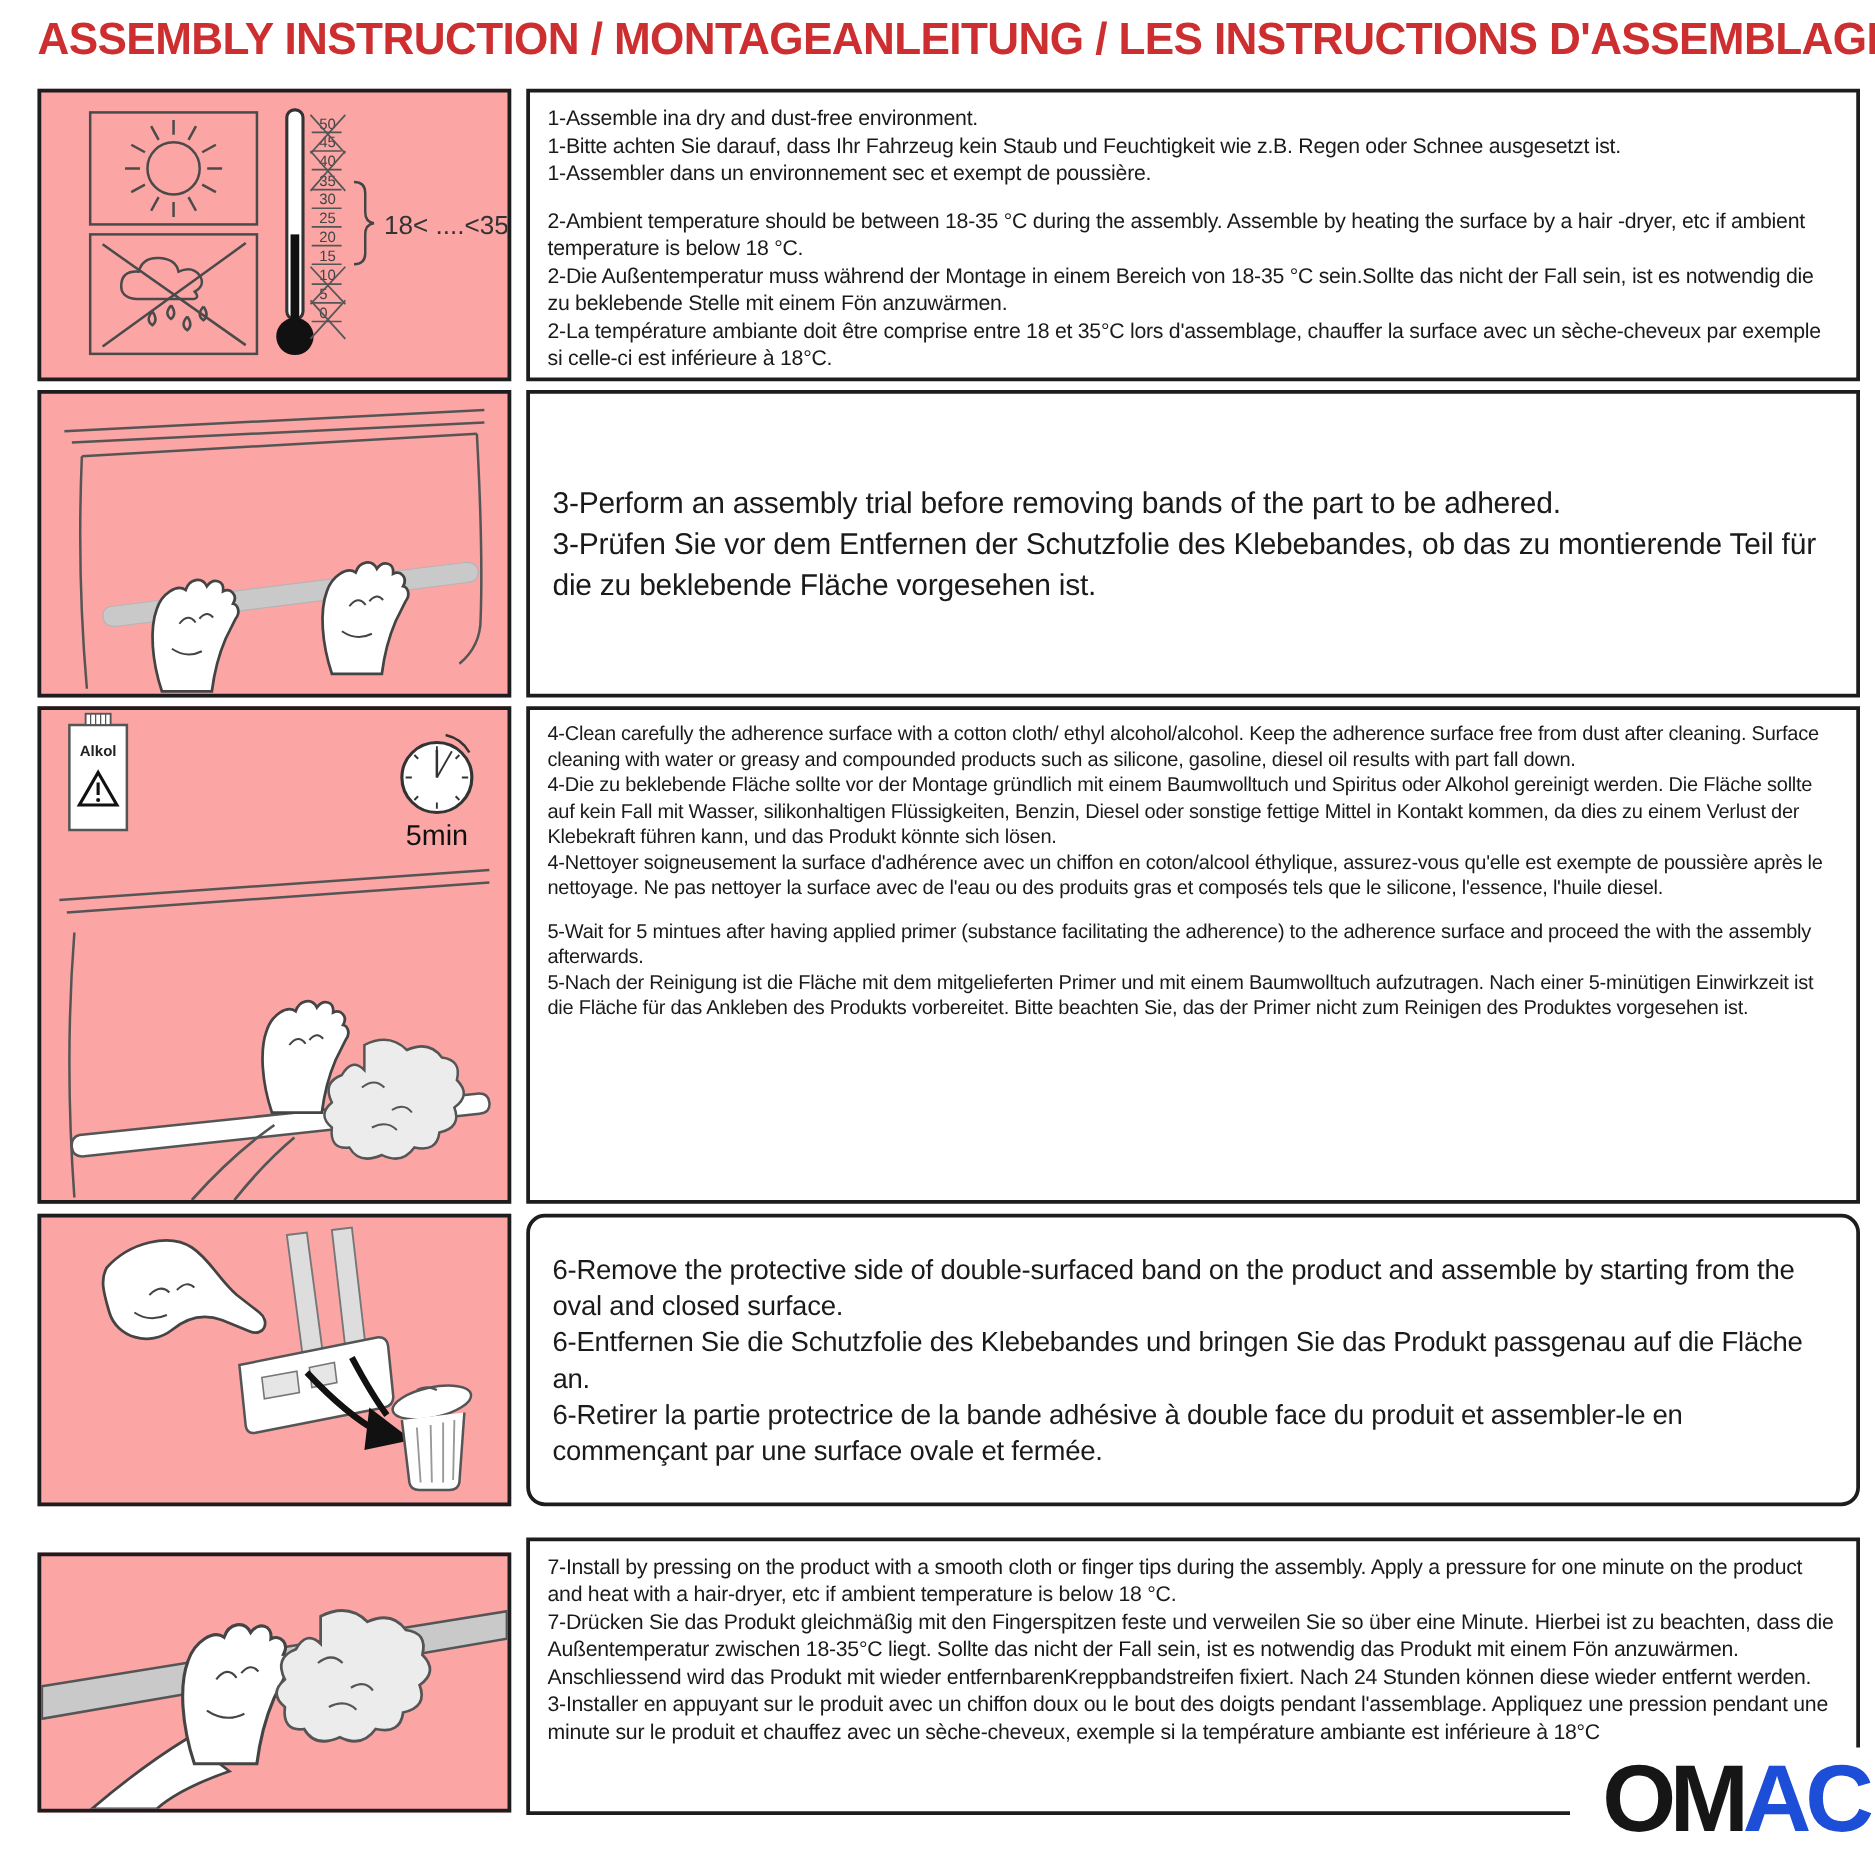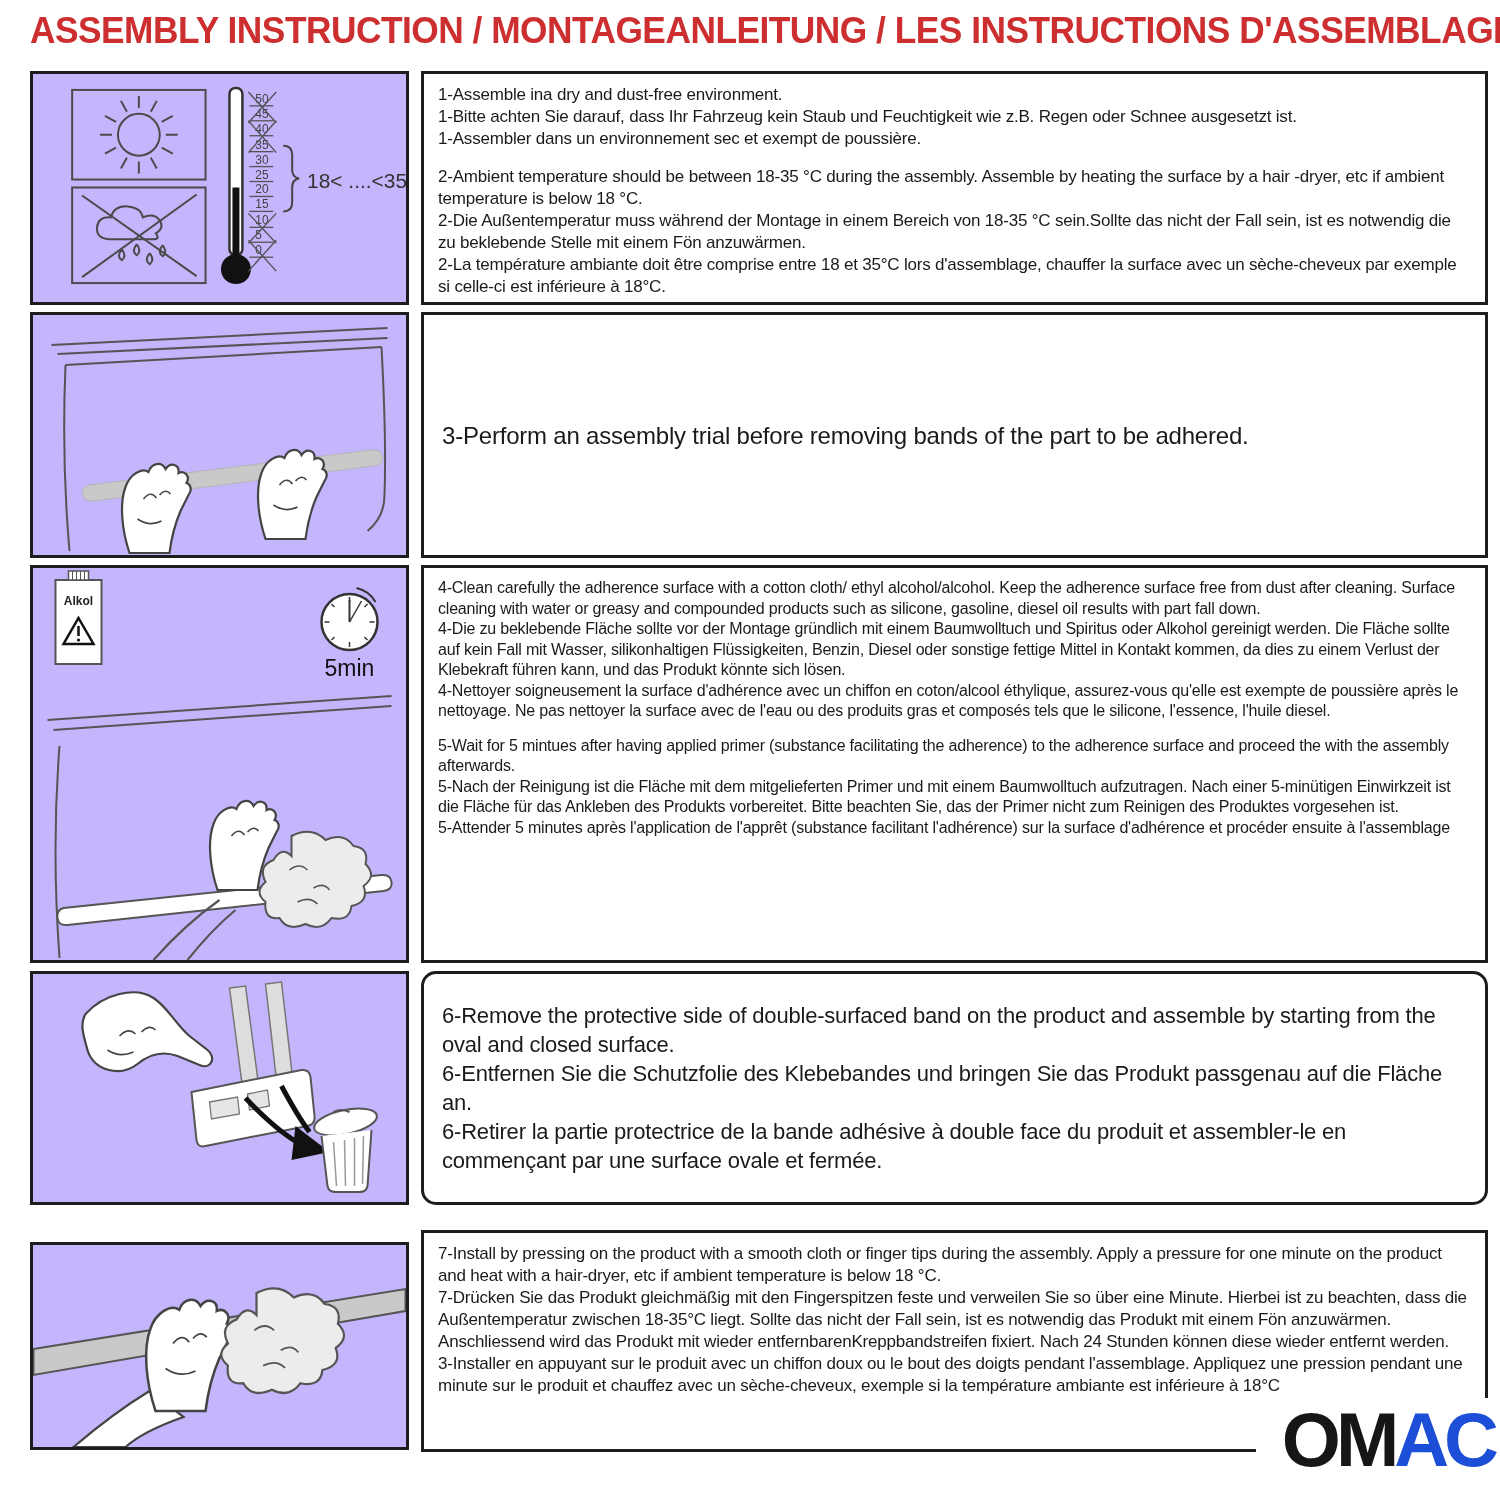--- a/index.html
+++ b/index.html
@@ -3,21 +3,21 @@
 <meta charset="utf-8">
 <style>
   html,body{margin:0;padding:0;background:#fff;}
   body{width:1500px;height:1500px;position:relative;overflow:hidden;
        font-family:"Liberation Sans","DejaVu Sans",sans-serif;color:#1a1a1a;}
   .page{position:absolute;inset:0;}
   .title{position:absolute;left:30px;top:10px;font-size:36px;font-weight:700;
          color:#cd2f31;letter-spacing:-0.5px;white-space:nowrap;
          transform:scaleX(.98);transform-origin:left;}
   .row{position:absolute;left:30px;width:1458px;display:flex;gap:12px;box-sizing:border-box;}
-  .illo{width:379px;flex:none;border:3px solid #1d1d1f;box-sizing:border-box;background:#c4b5fd;}
+  .illo{width:379px;flex:none;border:3px solid #1d1d1f;box-sizing:border-box;background:#fca5a5;}
   .illo svg{display:block;width:100%;height:100%;}
   .txt{flex:1;border:3px solid #1d1d1f;box-sizing:border-box;background:#fff;
        padding:10px 14px;display:flex;flex-direction:column;}
   .txt p{margin:0;letter-spacing:-0.2px;}
   .b{font-weight:400;}
   .sp{flex:none;}
   .r1{top:71px;height:234px;}   .r1 .txt{font-size:17px;line-height:22px;} .r1 .sp{height:16px;}
   .r2{top:312px;height:246px;}  .r2 .txt{font-size:24px;line-height:33px;justify-content:center;padding:14px 18px;}
   .r3{top:565px;height:398px;}  .r3 .txt{font-size:16px;line-height:20.5px;} .r3 .sp{height:14px;}
   .r4{top:971px;height:234px;}  .r4 .txt{font-size:22px;line-height:29px;justify-content:center;padding:10px 18px;border-radius:15px;}
@@ -138,20 +138,21 @@
           <path d="M22,42 q7,-9 13,-1 M38,38 q6,-7 11,-1 M16,62 q12,8 24,2" fill="none" stroke="#444" stroke-width="1.6"></path>
         </g>
         <g transform="translate(224,128)">
           <path d="M8,96 C0,72 -2,46 4,30 C8,18 20,10 27,15 C30,6 40,4 44,12 C49,5 58,7 57,16 C63,13 69,19 65,26 C69,27 71,33 67,38 L59,54 C53,68 50,80 48,96 Z" fill="#fff" stroke="#444" stroke-width="2.2"></path>
           <path d="M22,42 q7,-9 13,-1 M38,38 q6,-7 11,-1 M16,62 q12,8 24,2" fill="none" stroke="#444" stroke-width="1.6"></path>
         </g>
       </svg>
     </div>
     <div class="txt">
       <p class="b">3-Perform an assembly trial before removing bands of the part to be adhered.</p>
+      <p>3-Prüfen Sie vor dem Entfernen der Schutzfolie des Klebebandes, ob das zu montierende Teil für die zu beklebende Fläche vorgesehen ist.</p>
     </div>
   </div>
 
   <div class="row r3">
     <div class="illo">
       <svg viewBox="0 0 372 392">
         <g>
           <rect x="22" y="12" width="46" height="84" fill="#fff" stroke="#555" stroke-width="2"></rect>
           <rect x="35" y="3" width="20" height="9" fill="#fff" stroke="#555" stroke-width="1.5"></rect>
           <path d="M39,3 V12 M43,3 V12 M47,3 V12 M51,3 V12" stroke="#555" stroke-width="1"></path>
@@ -196,21 +197,20 @@
         </g>
       </svg>
     </div>
     <div class="txt">
       <p class="b">4-Clean carefully the adherence surface with a cotton cloth/ ethyl alcohol/alcohol. Keep the adherence surface free from dust after cleaning. Surface cleaning with water or greasy and compounded products such as silicone, gasoline, diesel oil results with part fall down.</p>
       <p>4-Die zu beklebende Fläche sollte vor der Montage gründlich mit einem Baumwolltuch und Spiritus oder Alkohol gereinigt werden. Die Fläche sollte auf kein Fall mit Wasser, silikonhaltigen Flüssigkeiten, Benzin, Diesel oder sonstige fettige Mittel in Kontakt kommen, da dies zu einem Verlust der Klebekraft führen kann, und das Produkt könnte sich lösen.</p>
       <p>4-Nettoyer soigneusement la surface d'adhérence avec un chiffon en coton/alcool éthylique, assurez-vous qu'elle est exempte de poussière après le nettoyage. Ne pas nettoyer la surface avec de l'eau ou des produits gras et composés tels que le silicone, l'essence, l'huile diesel.</p>
       <div class="sp"></div>
       <p class="b">5-Wait for 5 mintues after having applied primer (substance facilitating the adherence) to the adherence surface and proceed the with the assembly afterwards.</p>
       <p>5-Nach der Reinigung ist die Fläche mit dem mitgelieferten Primer und mit einem Baumwolltuch aufzutragen. Nach einer 5-minütigen Einwirkzeit ist die Fläche für das Ankleben des Produkts vorbereitet. Bitte beachten Sie, das der Primer nicht zum Reinigen des Produktes vorgesehen ist.</p>
-      <p>5-Attender 5 minutes après l'application de l'apprêt (substance facilitant l'adhérence) sur la surface d'adhérence et procéder ensuite à l'assemblage</p>
     </div>
   </div>
 
   <div class="row r4">
     <div class="illo">
       <svg viewBox="0 0 372 228">
         <g>
           <path d="M196,14 L212,12 L226,118 L210,121 Z" fill="#ddd" stroke="#777" stroke-width="1.5"></path>
           <path d="M232,10 L248,8 L260,112 L244,115 Z" fill="#ddd" stroke="#777" stroke-width="1.5"></path>
         </g>

